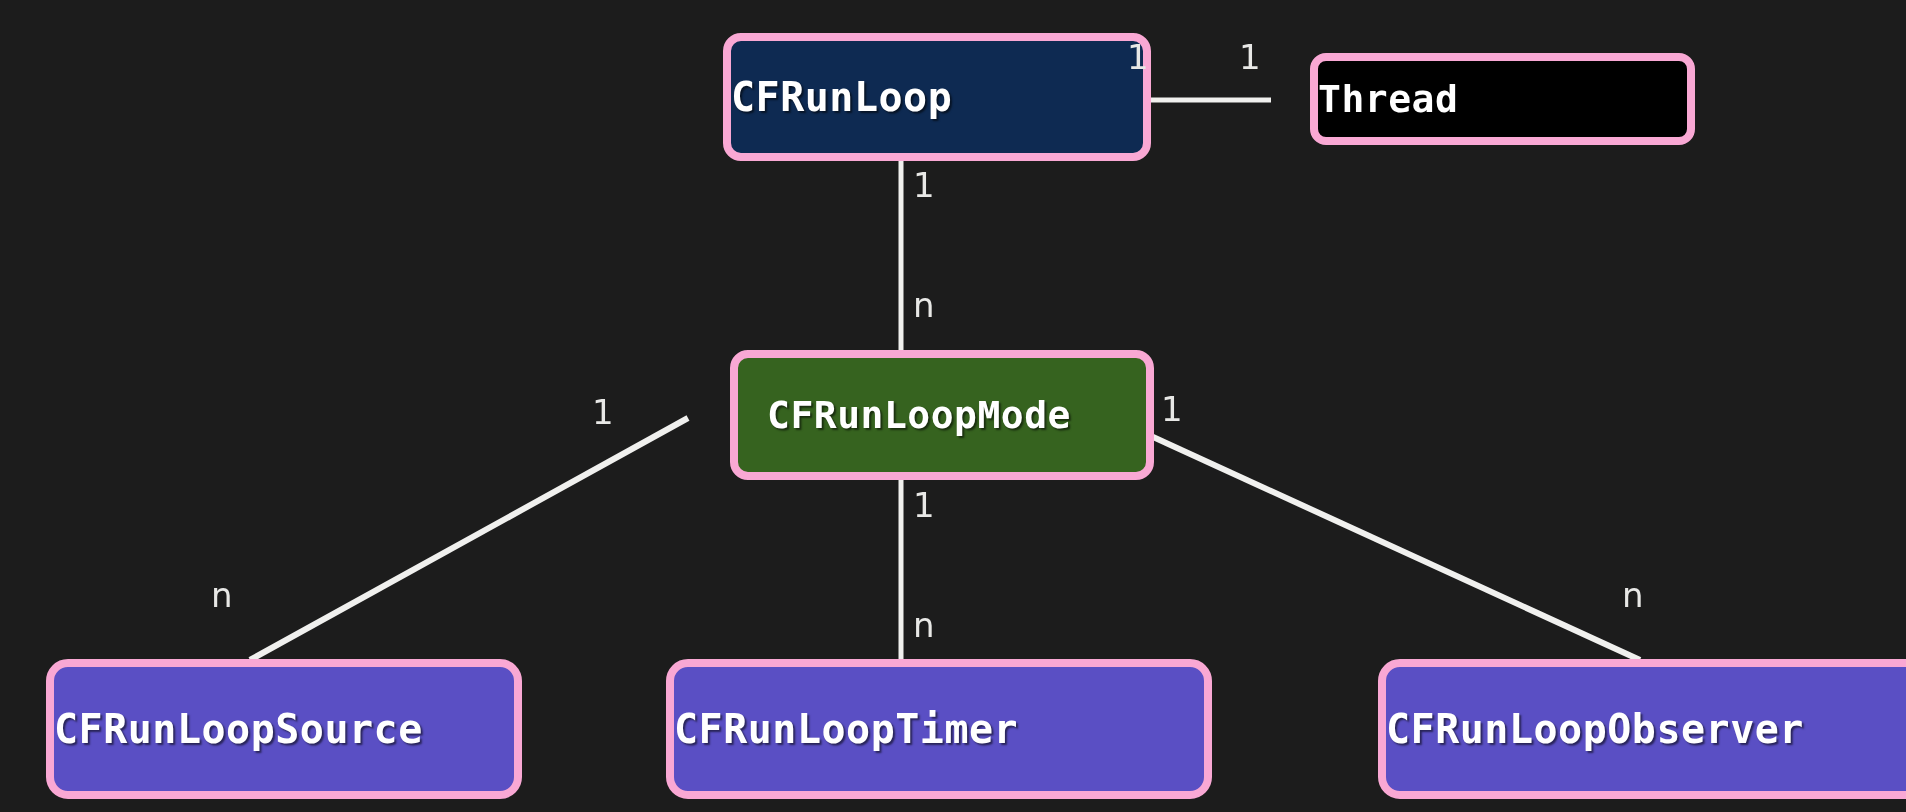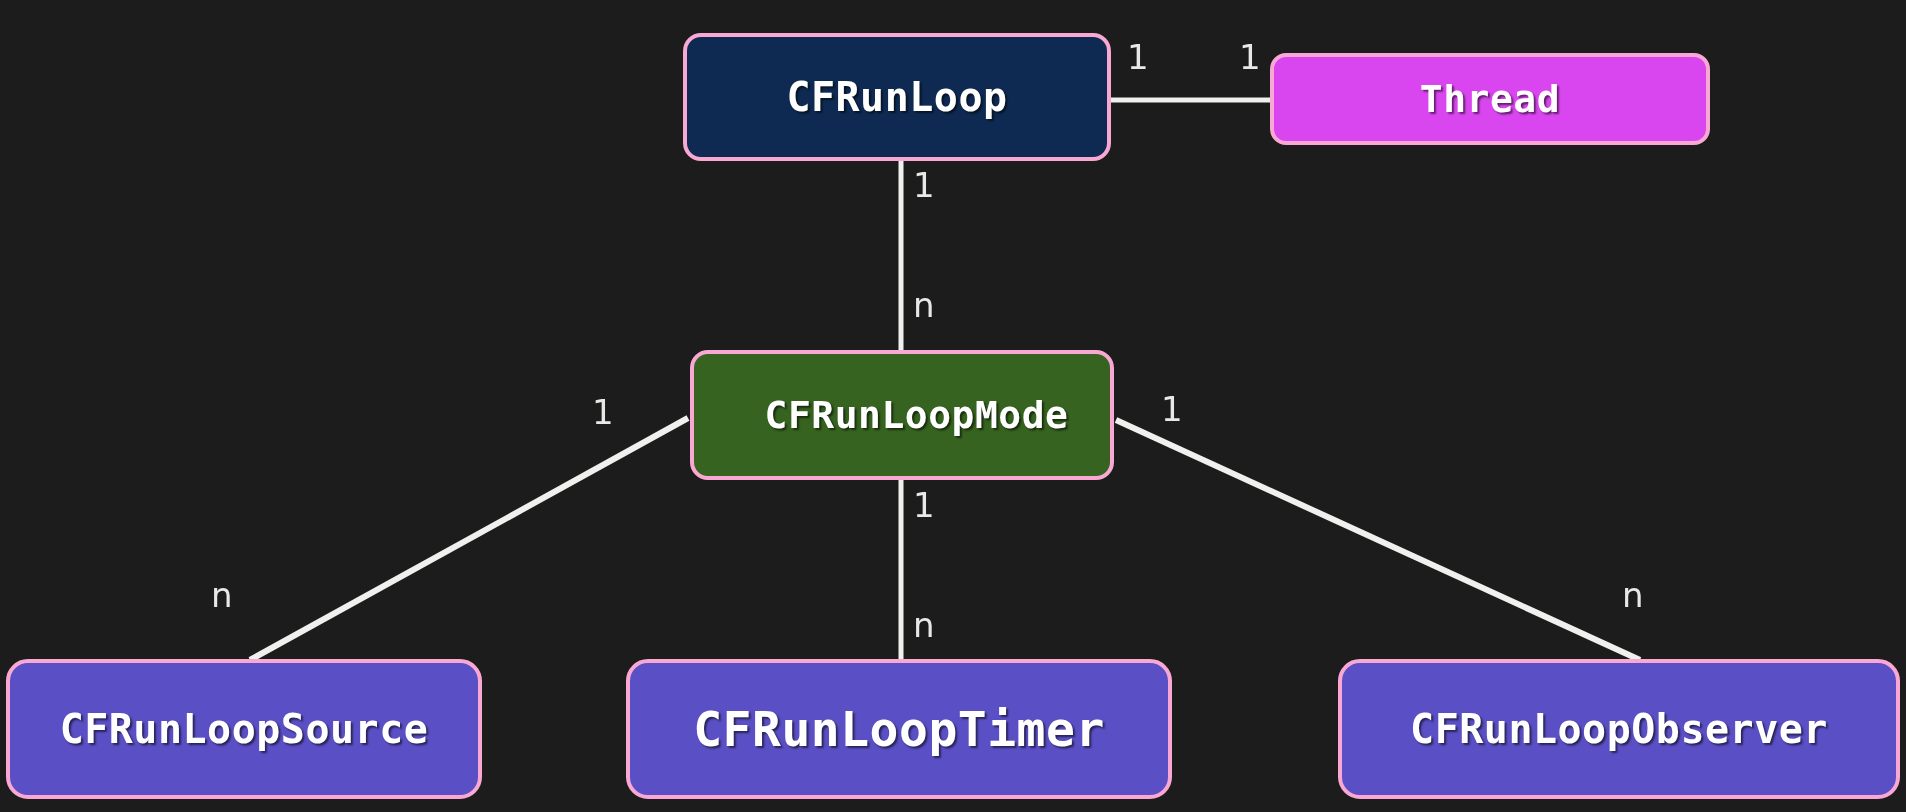--- a/index.html
+++ b/index.html
@@ -28,45 +28,46 @@
     width: 1906px;
     height: 812px;
     pointer-events: none;
   }
   
   .node {
     position: absolute;
     box-sizing: border-box;
     display: flex;
     align-items: center;
-    justify-content: center;
-    border: 4px solid #f9a8d4;
+    justify-content: flex-start;
+    border: 8px solid #f9a8d4;
     border-radius: 18px;
     z-index: 3;
+    margin-left: 40px;
   }
   .node-label {
     font-family: "DejaVu Sans Mono", "Liberation Mono", monospace;
     font-weight: bold;
     color: #ffffff;
     white-space: nowrap;
     letter-spacing: 0.5px;
     text-shadow: 2px 2px 2px rgba(0,0,0,0.55);
   }
 
   #node-cfrunloop {
     left: 683px;  top: 33px;
     width: 428px; height: 128px;
     background: #0e2a52;
   }
   #node-cfrunloop .node-label { font-size: 40px; }
 
   #node-thread {
     left: 1270px; top: 53px;
-    width: 440px; height: 92px;
-    background: #d946ef;
+    width: 385px; height: 92px;
+    background: #000000;
     border-radius: 16px;
   }
   #node-thread .node-label { font-size: 38px; }
 
   #node-cfrunloopmode {
     left: 690px;  top: 350px;
     width: 424px; height: 130px;
     background: #36631f;
     padding-left: 29px;
   }
@@ -79,21 +80,21 @@
     border-radius: 22px;
   }
   #node-cfrunloopsource .node-label { font-size: 40px; }
 
   #node-cfrunlooptimer {
     left: 626px;  top: 659px;
     width: 546px; height: 140px;
     background: #5a4fc4;
     border-radius: 22px;
   }
-  #node-cfrunlooptimer .node-label { font-size: 48px; }
+  #node-cfrunlooptimer .node-label { font-size: 40px; }
 
   #node-cfrunloopobserver {
     left: 1338px; top: 659px;
     width: 562px; height: 140px;
     background: #5a4fc4;
     border-radius: 22px;
   }
   #node-cfrunloopobserver .node-label { font-size: 40px; }
 
   

